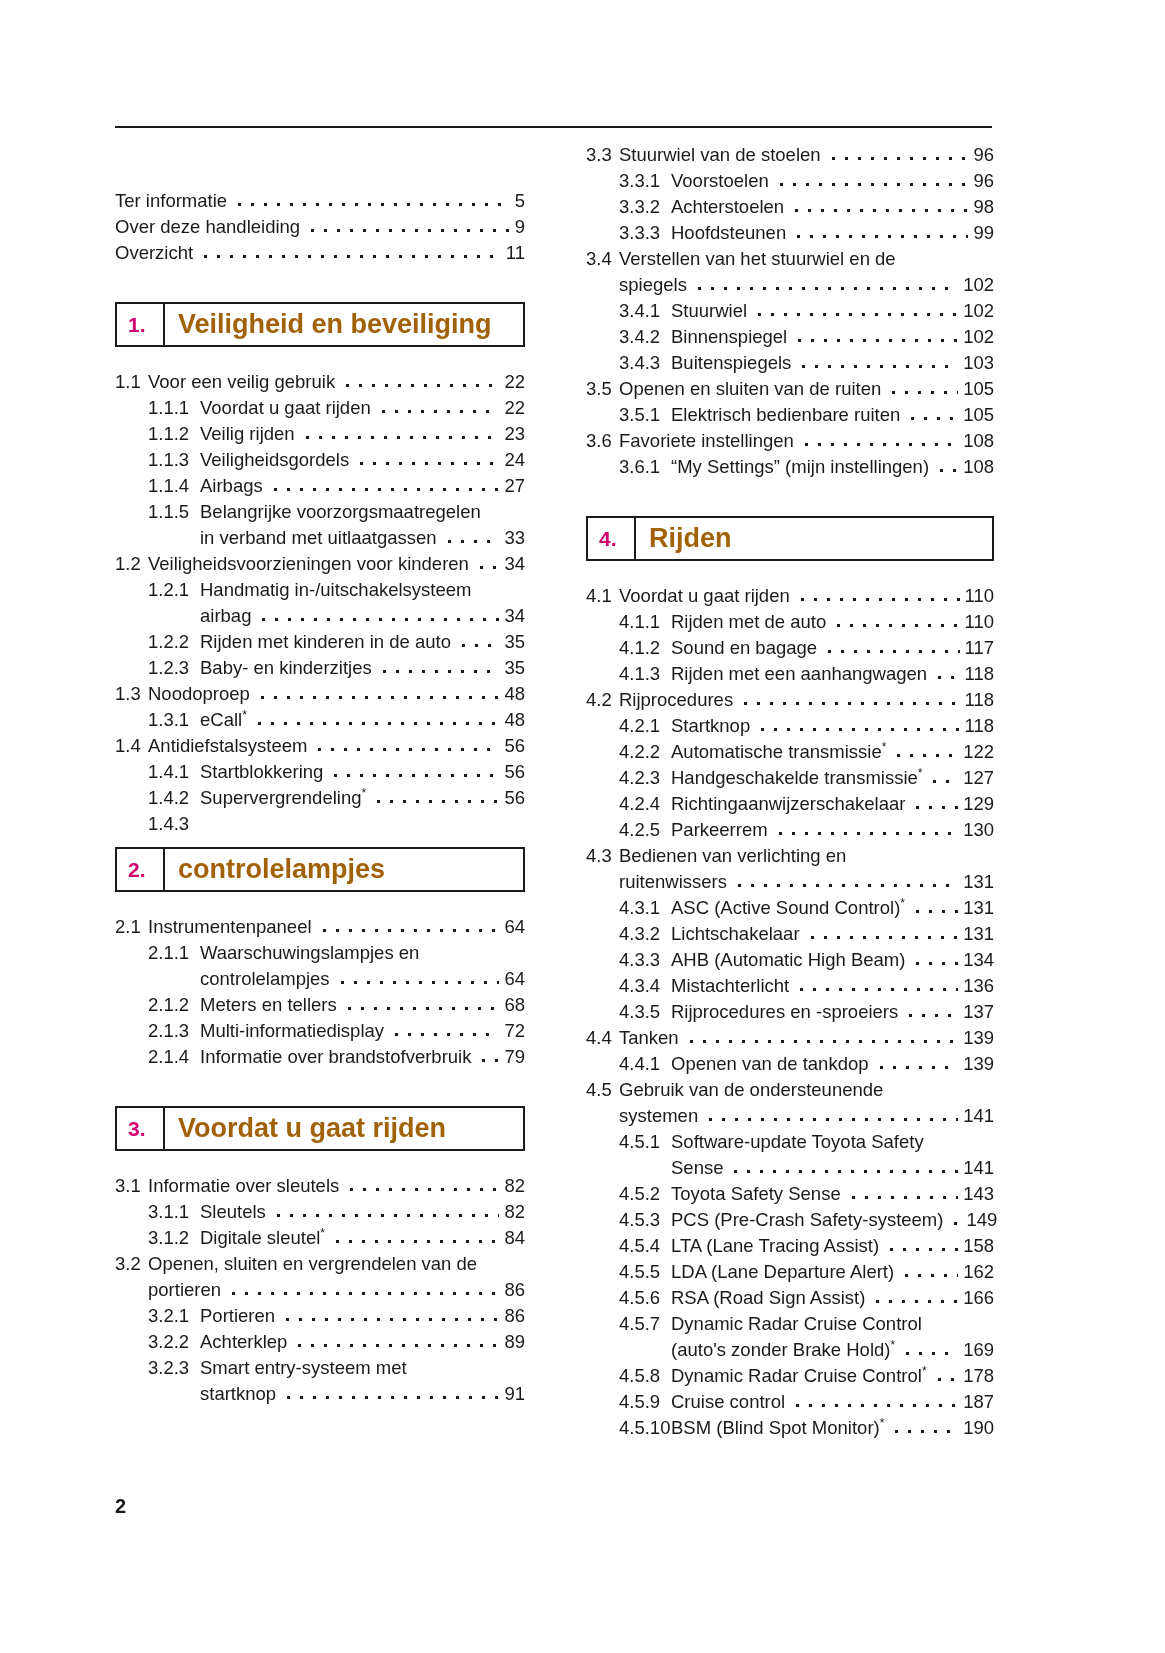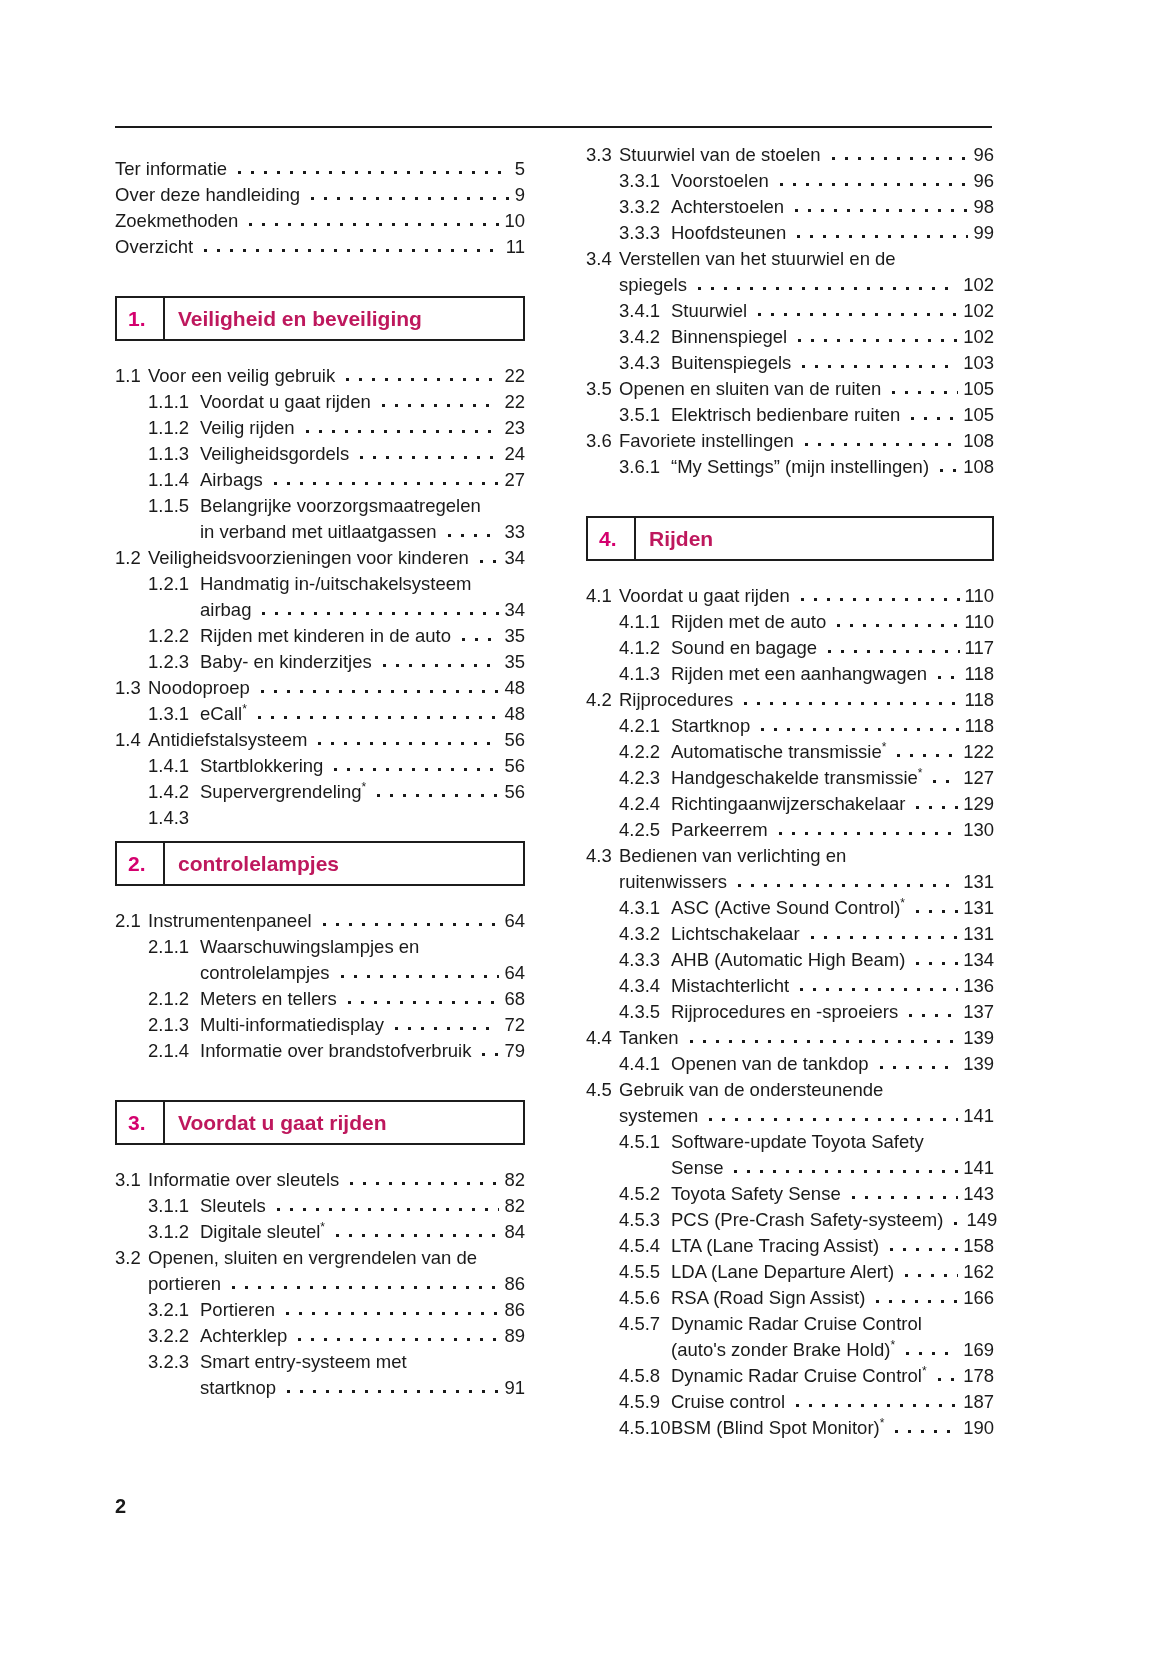--- a/index.html
+++ b/index.html
@@ -27,21 +27,21 @@
     width: 877px;
     height: 2px;
     background: #1a1a1a;
   }
   .col {
     position: absolute;
     width: 410px;
     font-size: 18.5px;
     line-height: 26px;
   }
-  .col-left  { left: 115px; top: 156px; }
+  .col-left  { left: 115px; top: 188px; }
   .col-right { left: 586px; top: 142px; width: 408px; }
 
   .chapter-box {
     display: flex;
     align-items: stretch;
     border: 2px solid #1c1c1c;
     margin: 36px 0 22px 0;
     background: #fff;
   }
   .ch-num {
@@ -55,23 +55,23 @@
     color: var(--accent, #d4006e);
   }
   .ch-title {
     flex: 1 1 auto;
     border-left: 2px solid #1c1c1c;
     display: flex;
     flex-direction: column;
     justify-content: center;
     padding: 8px 8px 8px 13px;
     font-weight: 700;
-    font-size: 21px;
+    font-size: 27px;
     line-height: 25px;
-    color: #be185d;
+    color: #a16207;
   }
 
   .entry { position: relative; }
   .entry .num { position: absolute; top: 0; }
   .lvl0 { padding-left: 0; }
   .lvl1 { padding-left: 33px; }
   .lvl1 > .num { left: 0; }
   .lvl2 { padding-left: 85px; }
   .lvl2 > .num { left: 33px; }
 
@@ -117,27 +117,20 @@
         </div>
         <div class="entry lvl0">
           <div class="lastline">
             <span class="txt">Over deze handleiding</span>
             <span class="leader"></span>
             <span class="pg">9</span>
           </div>
         </div>
         <div class="entry lvl0">
           <div class="lastline">
-            <span class="txt">Zoekmethoden</span>
-            <span class="leader"></span>
-            <span class="pg">10</span>
-          </div>
-        </div>
-        <div class="entry lvl0">
-          <div class="lastline">
             <span class="txt">Overzicht</span>
             <span class="leader"></span>
             <span class="pg">11</span>
           </div>
         </div>
       </div>
       <div class="chapter-box">
         <div class="ch-num">1.</div>
         <div class="ch-title">
           <div class="ch-title-line">Veiligheid en beveiliging</div>

